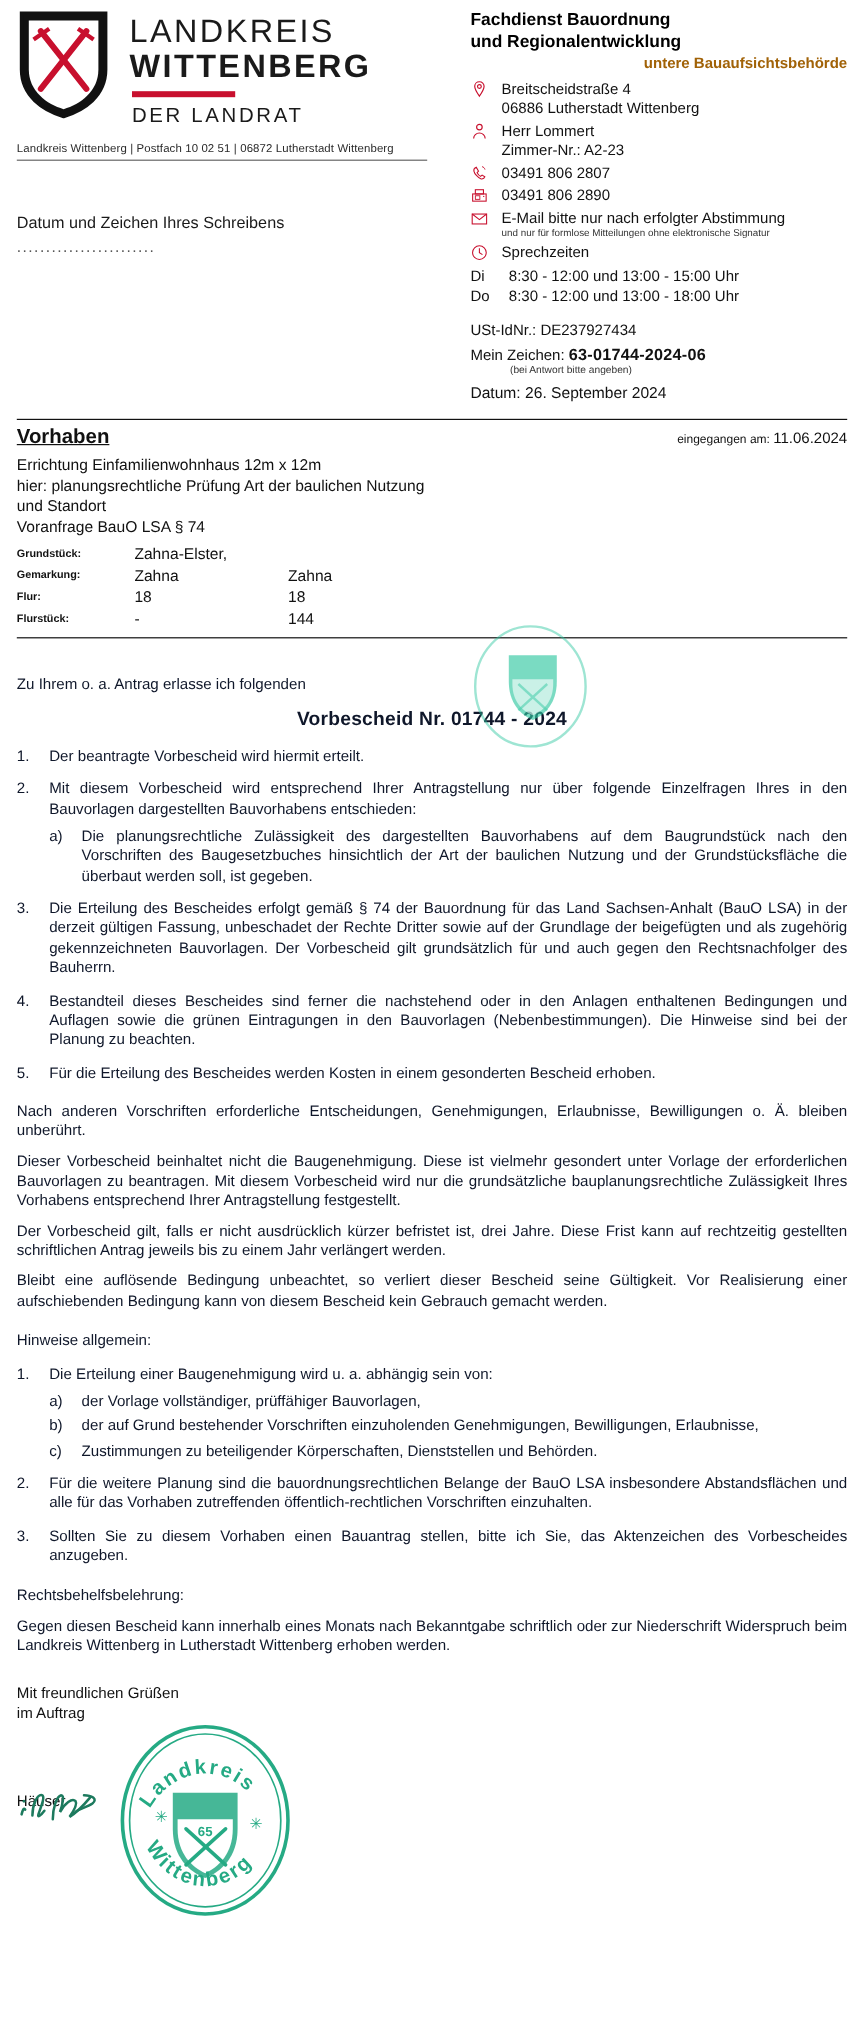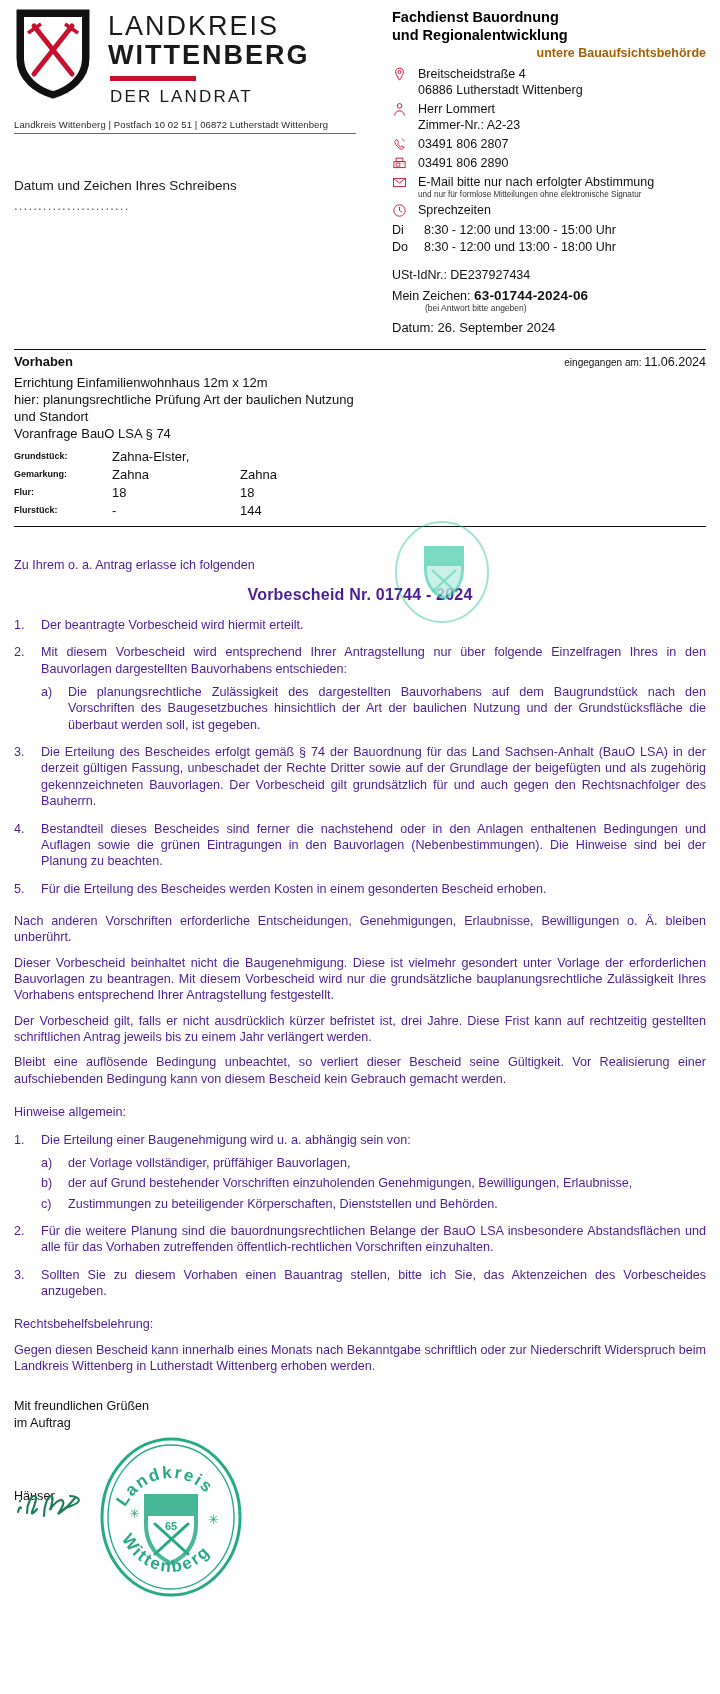--- a/index.html
+++ b/index.html
@@ -57,34 +57,34 @@
 
   .ust { font-size:12.5px; margin-top:12px; }
   .mz { font-size:12.5px; margin-top:6px; }
   .mz b { font-size:13.5px; letter-spacing:.2px;}
   .mz-note { font-size:8.5px; color:#333; margin-top:0px;padding-left:33px;}
   .datum { font-size:13px; margin-top:7px; }
 
   
   .rule { height:1.6px; background:#111; margin:0 14px; }
   .vorhaben-head { display:flex; justify-content:space-between; align-items:baseline; margin:4px 14px 0 14px;}
-  .vh-title { font-weight:bold; font-size:13px;}
+  .vh-title { font-weight:bold; font-size:17px;text-decoration:underline;}
   .vh-eing { font-size:10px;text-align:center; }
   .vh-eing b { font-size:12.5px; font-weight:normal;}
 
   .vh-body { margin:6px 14px 0 14px; font-size:13px; line-height:1.30; }
   .vh-kv { margin-top:5px; }
   .kvrow { display:flex; font-size:13px; line-height:1.32; margin-top:1px;gap:40px;}
   .kvlabel { width:58px; flex:0 0 58px; font-size:9px; font-weight:bold; padding-top:3px;}
   .kvc1 { width:88px; flex:0 0 88px;}
   .kvc2 { }
   .rule2 { height:1.2px; background:#111; margin:6px 14px 0 14px; }
 
   
-  .body { margin:0 14px; font-size:12.6px; line-height:1.30; color:#4c1d95; }
+  .body { margin:0 14px; font-size:12.6px; line-height:1.30; color:#0f172a; }
   .body-intro { margin-top:30px; font-size:12.6px;}
   .decision-title { text-align:center; font-weight:bold; font-size:16px; margin-top:12px; letter-spacing:.2px;}
 
   ol.lvl1 { list-style:none; margin:0; padding:0; }
   ol.lvl1 > li { display:flex; margin-top:11px; }
   .num { width:27px; flex:0 0 27px; }
   .li-body { flex:1; text-align:justify; }
 
   ol.lvl2 { list-style:none; margin:7px 0 0 0; padding:0; }
   ol.lvl2 > li { display:flex; margin-top:4px;}

